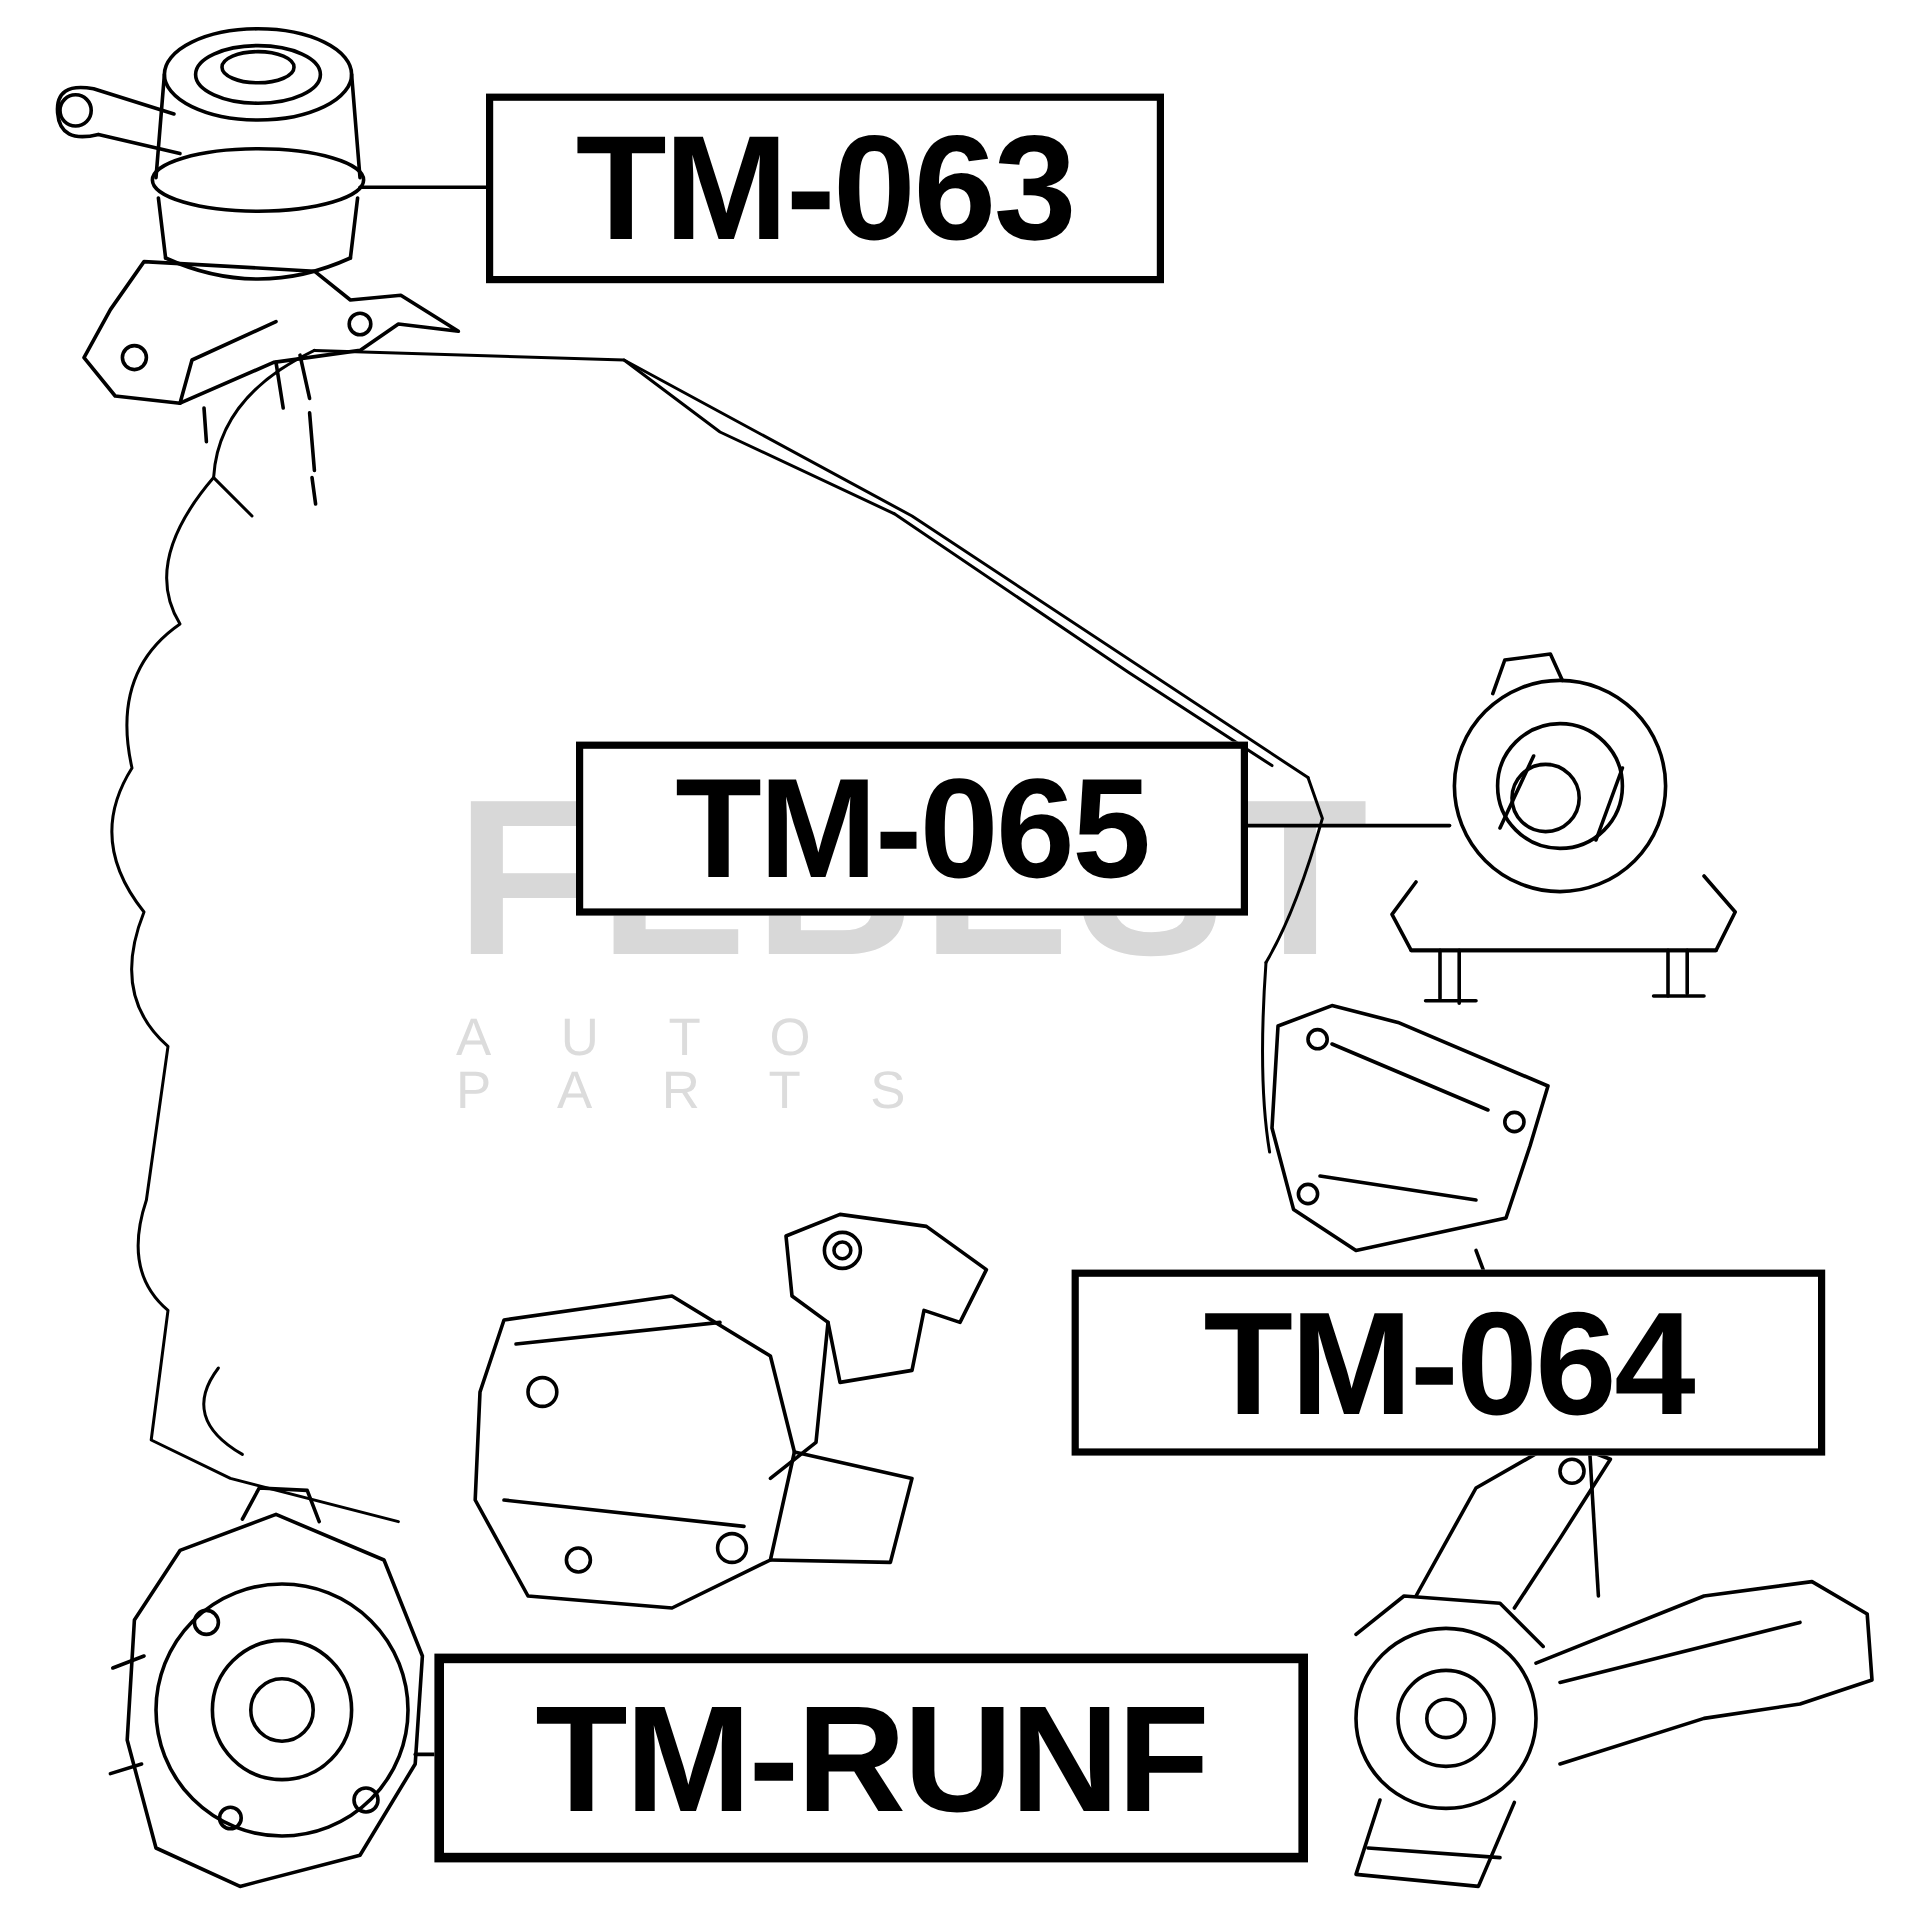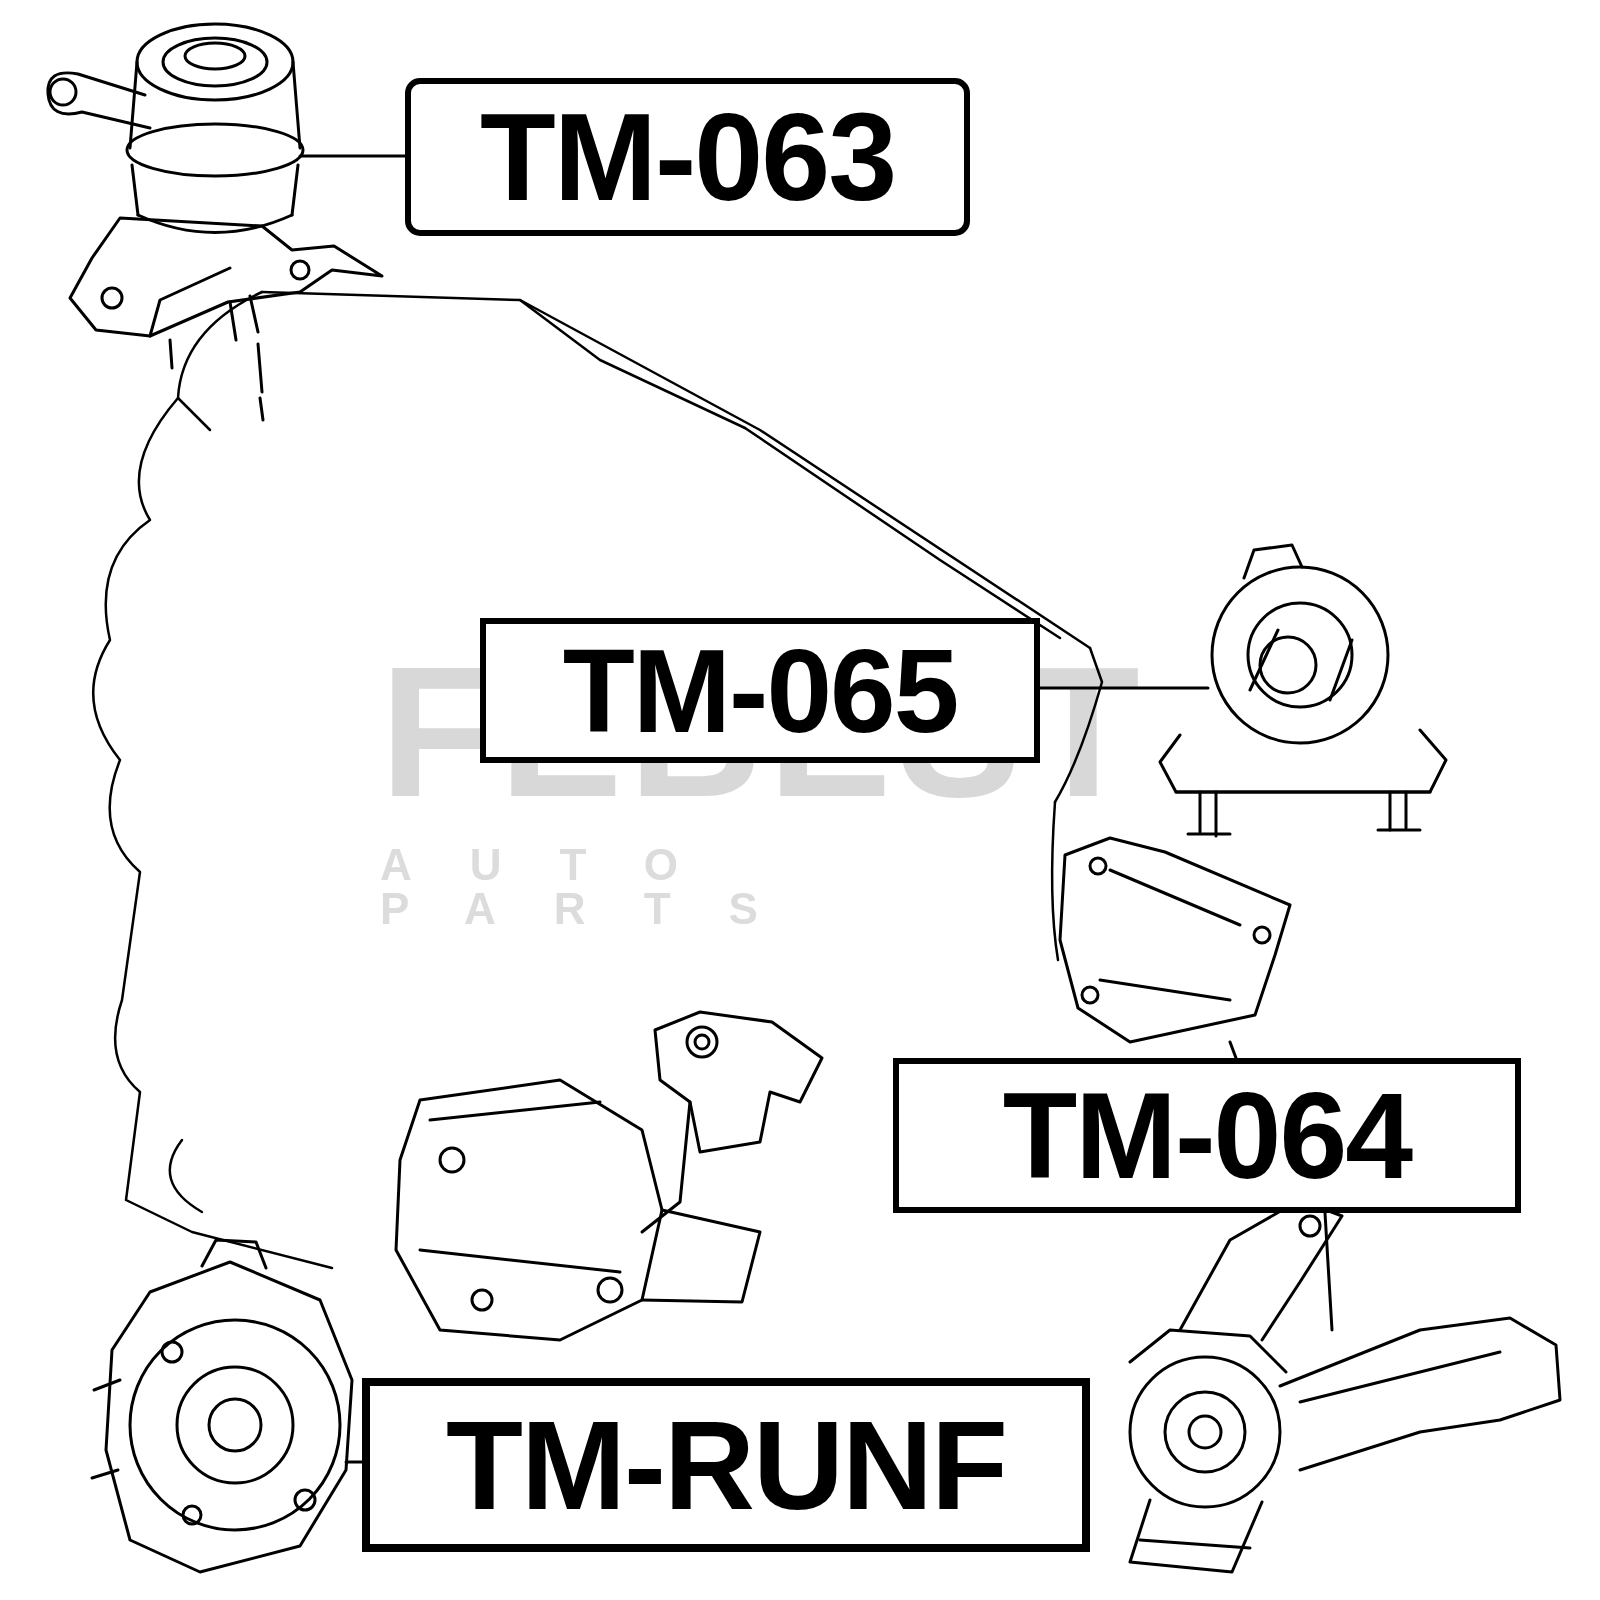--- a/index.html
+++ b/index.html
@@ -29,21 +29,21 @@
     font-size: 185px;
     font-weight: bold;
     letter-spacing: 6px;
     color: #d8d8d8;
     line-height: 1.0;
     font-family: "Liberation Sans", sans-serif;
   }
   .watermark .wm-subtitle {
     margin-top: 18px;
     font-size: 44px;
-    font-weight: bold;
+    font-weight: normal;
     letter-spacing: 58px;
     color: #dcdcdc;
     line-height: 1.0;
     font-family: "Liberation Sans", sans-serif;
   }
   
   .art {
     position: absolute;
     left: 0;
     top: 0;
@@ -62,21 +62,21 @@
     z-index: 3;
     box-sizing: border-box;
   }
   .label-box span {
     font-weight: bold;
     color: #000000;
     letter-spacing: -2px;
     white-space: nowrap;
     font-family: "Liberation Sans", sans-serif;
   }
-  #box-tm063 { left: 405px; top:  78px; width: 565px; height: 158px; border-radius: 15px; }
+  #box-tm063 { left: 405px; top:  78px; width: 565px; height: 158px; }
   #box-tm063 span { font-size: 124px; }
   #box-tm065 { left: 480px; top: 618px; width: 560px; height: 145px; }
   #box-tm065 span { font-size: 118px; }
   #box-tm064 { left: 893px; top: 1058px; width: 628px; height: 155px; }
   #box-tm064 span { font-size: 122px; }
   #box-tmrunf { left: 362px; top: 1378px; width: 728px; height: 174px; border-width: 8px; }
   #box-tmrunf span { font-size: 126px; }
 </style>
 </head>
 <body>

